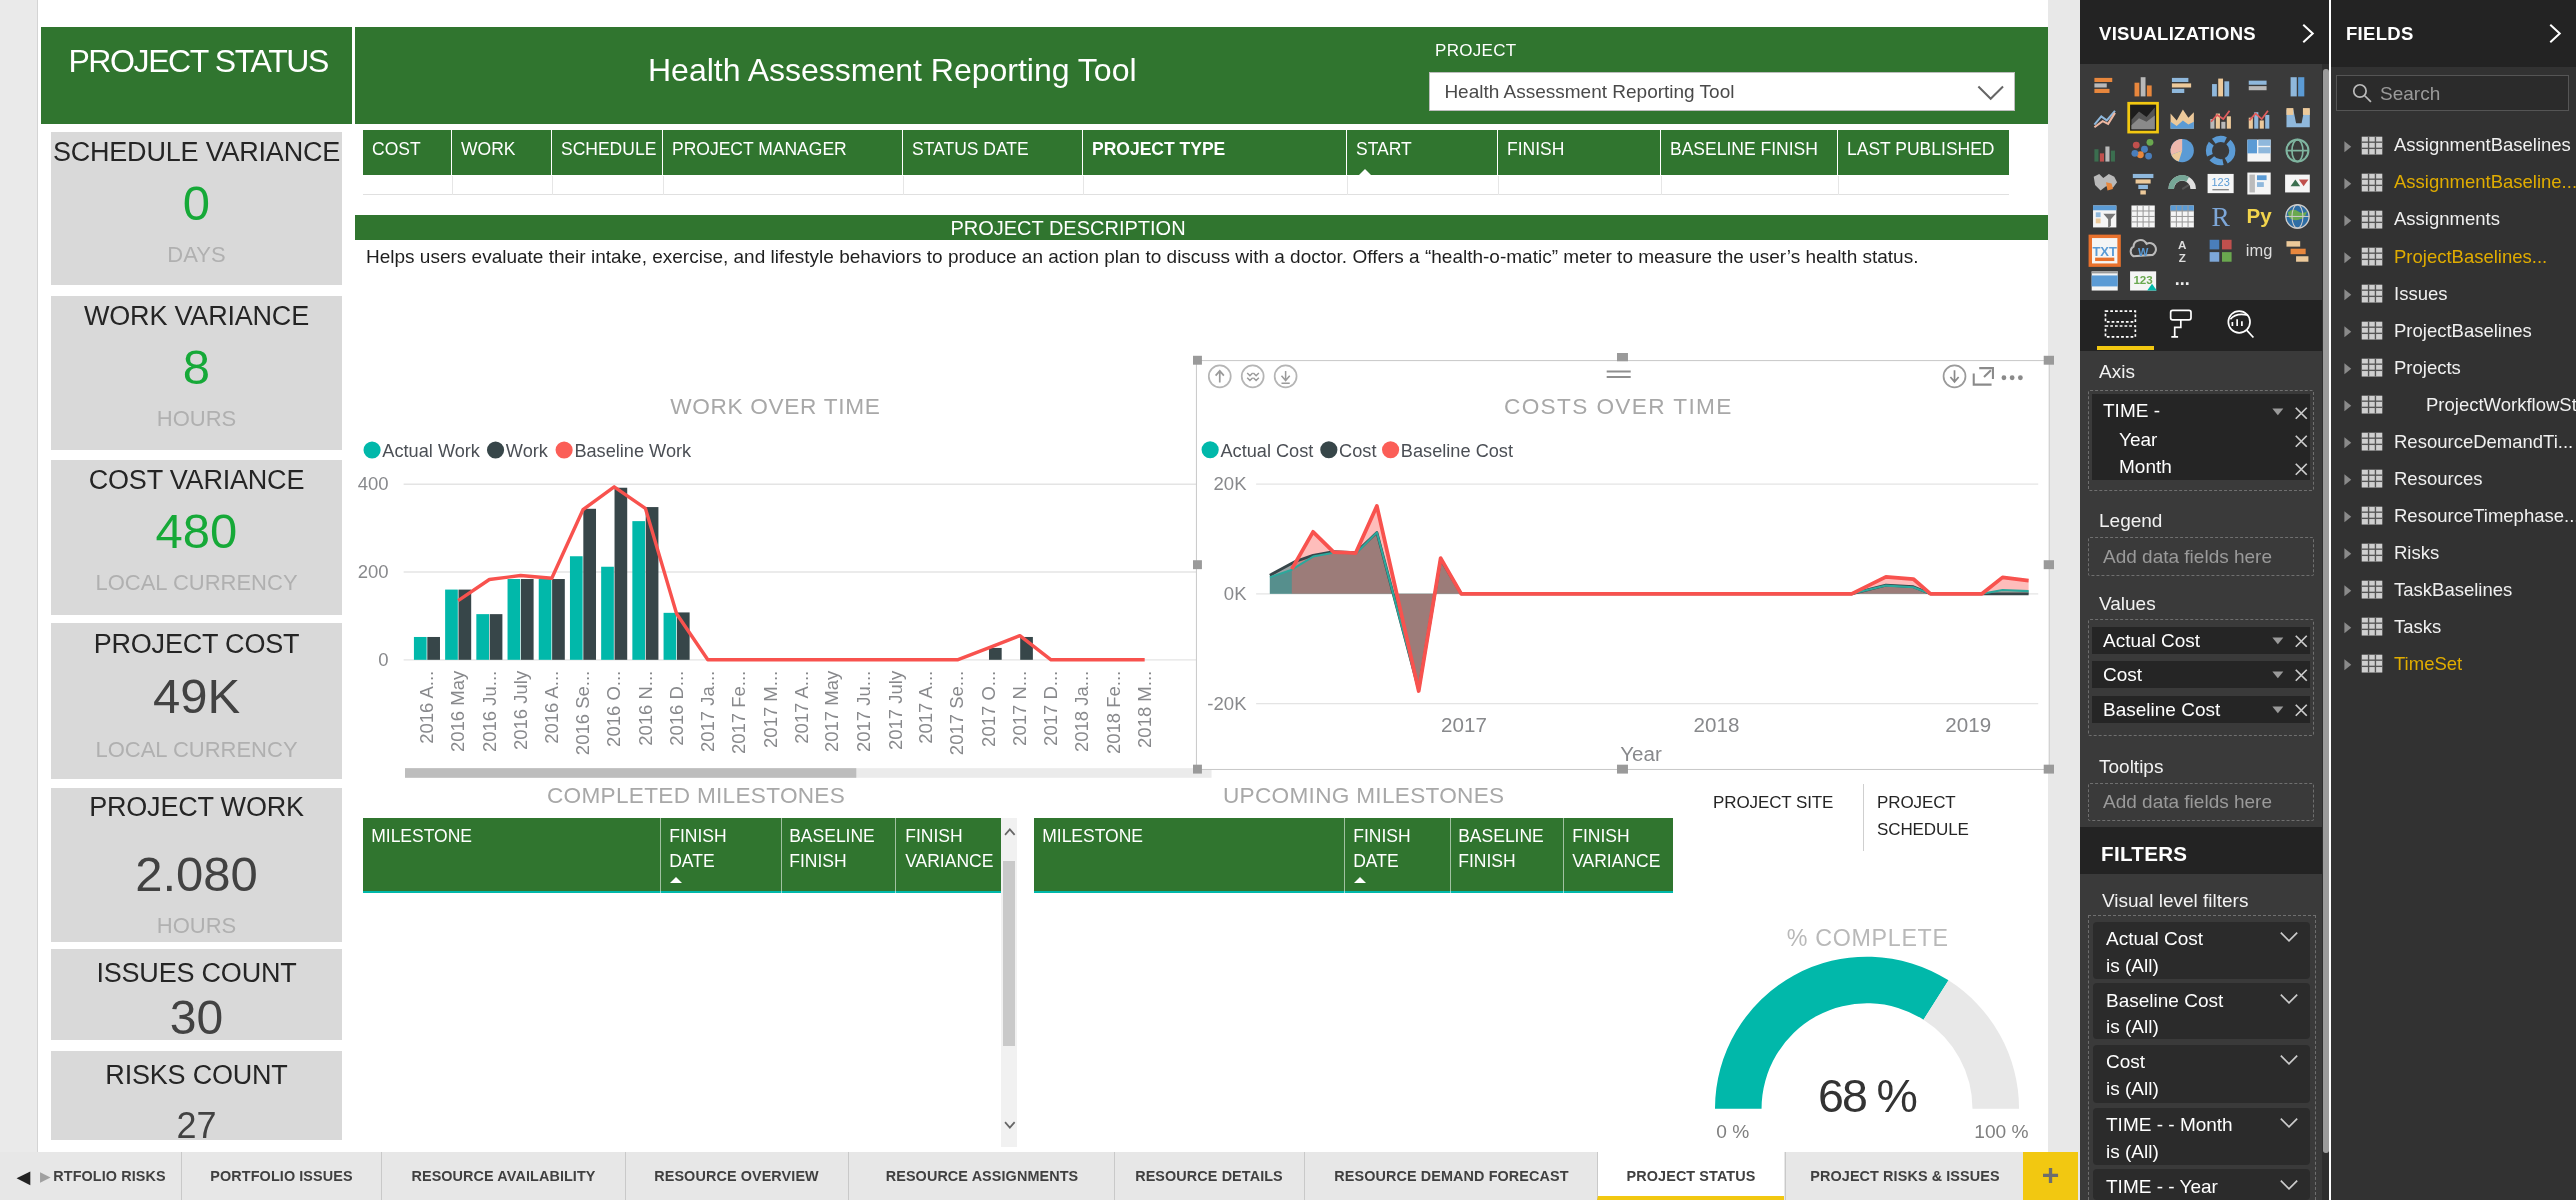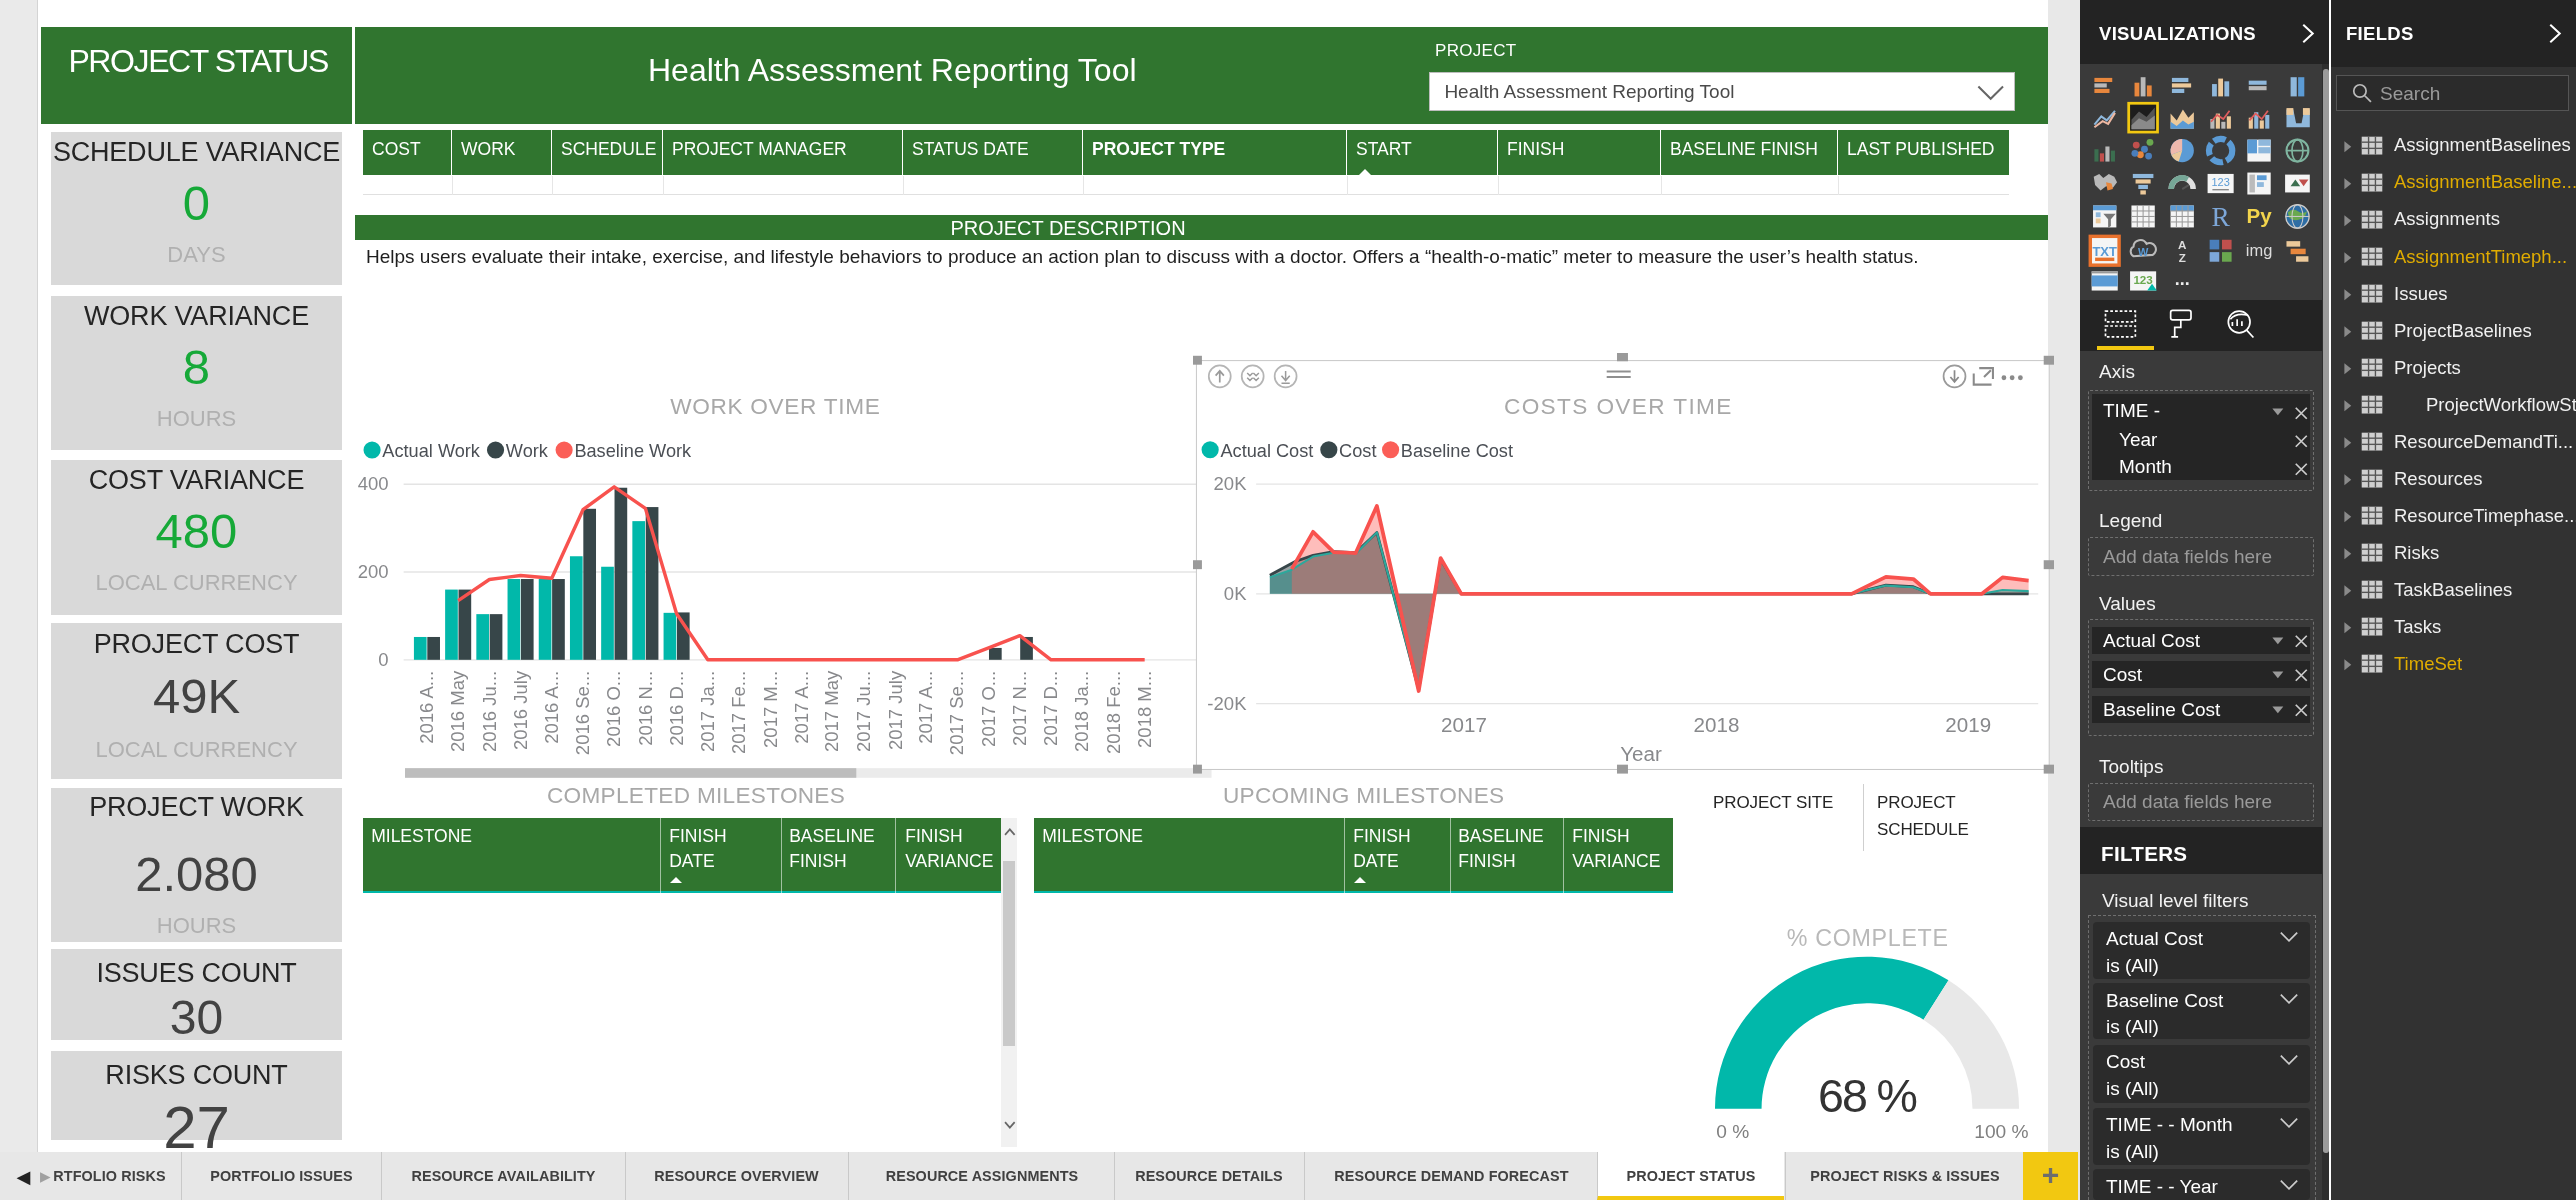--- a/index.html
+++ b/index.html
@@ -126,21 +126,21 @@
   <div class="cardTitle" style="margin-top:4.1px;">PROJECT WORK</div>
   <div class="cardNum dark" style="margin-top:23px;">2.080</div>
   <div class="cardUnit" style="margin-top:11px;">HOURS</div>
 </div>
 <div class="abs card" style="top:949px; height:91px;">
   <div class="cardTitle" style="margin-top:9px;">ISSUES COUNT</div>
   <div class="cardNum dark" style="margin-top:1.4px; font-size:48px;">30</div>
 </div>
 <div class="abs card" style="top:1051px; height:89px;">
   <div class="cardTitle" style="margin-top:9px;">RISKS COUNT</div>
-  <div class="cardNum dark" style="margin-top:2px; font-size:60px;">27</div>
+  <div class="cardNum dark" style="margin-top:14px; font-size:36px;">27</div>
 </div>
 <svg class="abs" style="left:357px;top:377px;" width="871" height="412" viewBox="520 550 1270 600" font-family="Liberation Sans, sans-serif">
 <text x="1130" y="604" text-anchor="middle" font-size="33" fill="#a8a8a8" letter-spacing="1">WORK OVER TIME</text>
 <circle cx="542" cy="656" r="12.5" fill="#01b8aa"></circle>
       <text x="557" y="666" font-size="26.5" fill="#4b4f55">Actual Work</text>
 <circle cx="722" cy="656" r="12.5" fill="#374649"></circle>
       <text x="737" y="666" font-size="26.5" fill="#4b4f55">Work</text>
 <circle cx="822" cy="656" r="12.5" fill="#fb5e57"></circle>
       <text x="837" y="666" font-size="26.5" fill="#4b4f55">Baseline Work</text>
 <line x1="588" y1="706.0" x2="1766" y2="706.0" stroke="#e4e4e4" stroke-width="2"></line>
@@ -572,21 +572,21 @@
 <svg class="abs" style="left:2343px;top:251px;" width="9.6" height="13.7" viewBox="0 0 14 20">
       <path d="M2 2 L12 10 L2 18 Z" fill="#8a8a8a"></path>
     </svg>
 <svg class="abs" style="left:2361px;top:247px;" width="22" height="20.6" viewBox="0 0 32 30">
       <rect x="1" y="1" width="30" height="26" fill="#cfcfcf"></rect>
       <line x1="1" y1="9" x2="31" y2="9" stroke="#555" stroke-width="2"></line>
       <line x1="1" y1="18" x2="31" y2="18" stroke="#555" stroke-width="2"></line>
       <line x1="11" y1="1" x2="11" y2="27" stroke="#555" stroke-width="2"></line>
       <line x1="21" y1="1" x2="21" y2="27" stroke="#555" stroke-width="2"></line>
     </svg>
-<div class="abs amber" style="left:2394px;top:246px;font-size:18.5px;">AssignmentTimeph...</div>
+<div class="abs amber" style="left:2394px;top:246px;font-size:18.5px;">ProjectBaselines...</div>
 <svg class="abs" style="left:2343px;top:288px;" width="9.6" height="13.7" viewBox="0 0 14 20">
       <path d="M2 2 L12 10 L2 18 Z" fill="#8a8a8a"></path>
     </svg>
 <svg class="abs" style="left:2361px;top:284px;" width="22" height="20.6" viewBox="0 0 32 30">
       <rect x="1" y="1" width="30" height="26" fill="#cfcfcf"></rect>
       <line x1="1" y1="9" x2="31" y2="9" stroke="#555" stroke-width="2"></line>
       <line x1="1" y1="18" x2="31" y2="18" stroke="#555" stroke-width="2"></line>
       <line x1="11" y1="1" x2="11" y2="27" stroke="#555" stroke-width="2"></line>
       <line x1="21" y1="1" x2="21" y2="27" stroke="#555" stroke-width="2"></line>
     </svg>

